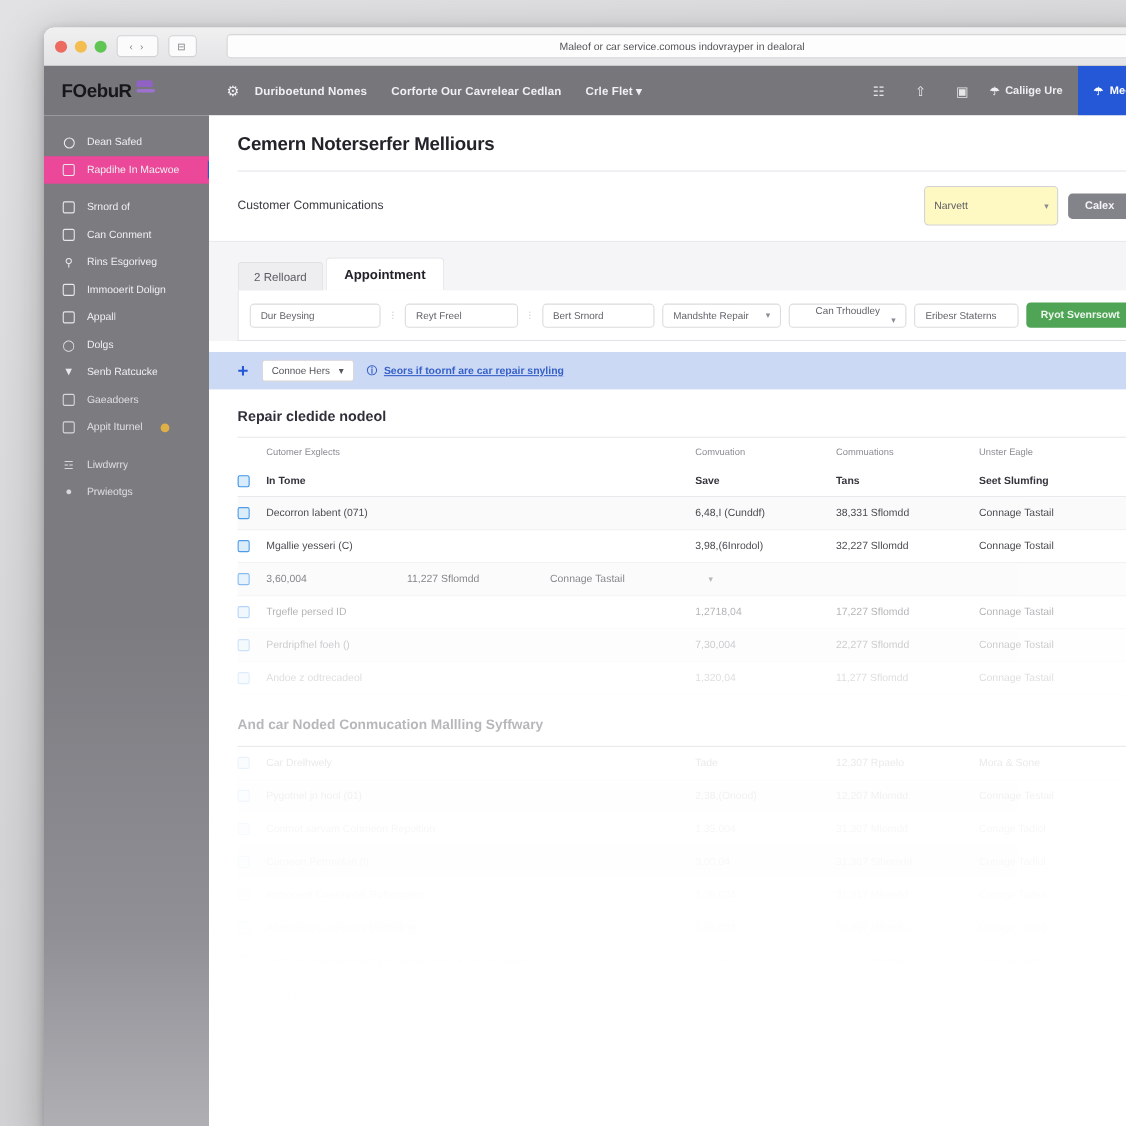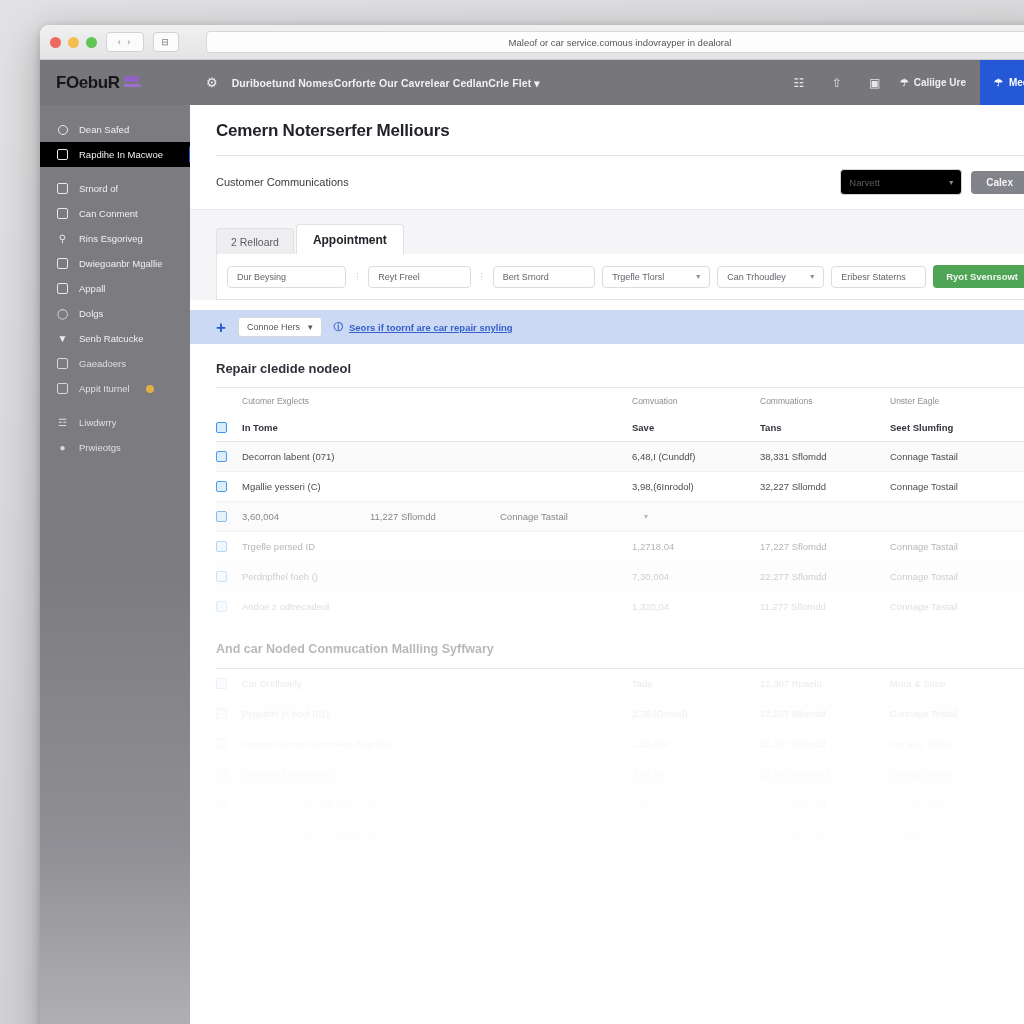--- a/index.html
+++ b/index.html
@@ -48,37 +48,37 @@
     font-size: 9.5px; color: #55555a;
     overflow: hidden; white-space: nowrap;
   }
 
   
   .topnav {
     height: 45px; background: #76767b;
     display: flex; align-items: center; padding: 0 0 0 16px;
     position: relative;
   }
-  .logo { display: flex; align-items: center; gap: 4px; width: 140px; }
+  .logo { display: flex; gap: 4px; width: 140px; }
   .logo-txt {
     font-size: 17px; font-weight: bold; color: #17171a; letter-spacing: -.4px;
   }
   .logo-mark {
     width: 17px; height: 13px; position: relative;
   }
   .logo-mark::before {
     content: ''; position: absolute; left: 0; top: 0; width: 15px; height: 6px;
     background: #8f62c4; border-radius: 3px 3px 0 0;
   }
   .logo-mark::after {
     content: ''; position: absolute; left: 0; top: 8px; width: 17px; height: 3px;
     background: #9b72cd; border-radius: 2px;
   }
   .nav-gear { margin: 0 14px 0 10px; color: #f2f2f4; font-size: 13px; }
-  .nav-links { display: flex; align-items: center; }
+  .nav-links { display: flex; align-items: center; gap: 22px; }
   .nav-link {
     font-size: 10.5px; color: #f1f1f3; font-weight: bold;
     white-space: nowrap; letter-spacing: .1px;
   }
   .nav-right {
     margin-left: auto; display: flex; align-items: center; height: 100%;
   }
   .nav-icon {
     width: 22px; height: 16px; margin: 0 8px; opacity: .92;
     display: flex; align-items: center; justify-content: center;
@@ -113,21 +113,21 @@
     width: 13px; height: 13px; flex-shrink: 0;
     display: flex; align-items: center; justify-content: center;
     font-size: 10px; color: #e9e9ec;
   }
   .side-ico .bx {
     width: 11px; height: 11px; border: 1.4px solid #e9e9ec; border-radius: 2px;
   }
   .side-ico .cir {
     width: 10px; height: 10px; border: 1.5px solid #e9e9ec; border-radius: 50%;
   }
-  .side-item.active { background: #000000; }
+  .side-item.active { background: #ec4899; }
   .side-item.active::after {
     content: ''; position: absolute; right: -7px; top: 4px;
     border-top: 8px solid transparent; border-bottom: 9px solid transparent;
     border-left: 8px solid #2558d6;
   }
   .side-label { white-space: nowrap; overflow: hidden; }
   .side-dot {
     width: 8px; height: 8px; border-radius: 50%; background: #f2b93c;
     margin-left: 6px; flex-shrink: 0;
   }
@@ -139,22 +139,22 @@
   .page-title {
     font-size: 17px; font-weight: bold; color: #23232a; letter-spacing: -.2px;
   }
   .head-rule { height: 1px; background: #e6e6e9; margin: 14px 0 0 0; }
   .sub-row {
     display: flex; align-items: center; padding: 13px 0 14px 0;
   }
   .sub-title { font-size: 11px; color: #3b3b42; font-weight: normal; }
   .sub-ctrls { margin-left: auto; display: flex; align-items: center; gap: 9px; }
   .select {
-    width: 122px; height: 26px; border: 1px solid #d3d3d7; border-radius: 4px;
-    background: #000000; display: flex; align-items: center; padding: 0 8px;
+    width: 122px; height: 36px; border: 1px solid #d3d3d7; border-radius: 4px;
+    background: #fef9c3; display: flex; align-items: center; padding: 0 8px;
     font-size: 9.5px; color: #5e5e66; justify-content: space-between;
   }
   .select .cv { margin-left: auto; font-size: 8px; color: #8c8c94; }
   .btn-gray {
     height: 23px; padding: 0 15px; background: #83838a; border-radius: 4px;
     color: #f4f4f6; font-size: 10px; font-weight: bold;
     display: flex; align-items: center;
   }
 
   
@@ -176,21 +176,21 @@
   }
   .fin {
     height: 22px; border: 1px solid #dcdce0; border-radius: 4px; background: #fff;
     display: flex; align-items: center; padding: 0 9px;
     font-size: 9px; color: #63636b; white-space: nowrap; overflow: hidden;
   }
   .fin.w1 { width: 126px; }
   .fin.w2 { width: 108px; }
   .fin.w3 { width: 108px; }
   .fin.w4 { width: 114px; }
-  .fin.w5 { width: 113px; }
+  .fin.w5 { width: 113px; flex-direction: column; }
   .fin.w6 { width: 100px; }
   .fsep { font-size: 8px; color: #b9b9c0; }
   .fin .cv { margin-left: auto; font-size: 8px; color: #8c8c94; }
   .btn-green {
     height: 23px; padding: 0 13px; background: #4fa455; border-radius: 4px;
     color: #eef7ef; font-size: 9.5px; font-weight: bold;
     display: flex; align-items: center; white-space: nowrap;
   }
 
   
@@ -335,21 +335,21 @@
           <span class="side-label">Can Conment</span>
         </div>
         <div class="side-item">
           <span class="side-ico">⚲</span>
           <span class="side-label">Rins Esgoriveg</span>
         </div>
         <div class="side-item">
           <span class="side-ico">
               <span class="bx"></span>
             </span>
-          <span class="side-label">Dwiegoanbr Mgallie</span>
+          <span class="side-label">Immooerit Dolign</span>
         </div>
         <div class="side-item">
           <span class="side-ico">
               <span class="bx"></span>
             </span>
           <span class="side-label">Appall</span>
         </div>
         <div class="side-item">
           <span class="side-ico">◯</span>
           <span class="side-label">Dolgs</span>
@@ -405,21 +405,21 @@
             <div class="tab">2 Relloard</div>
             <div class="tab active">Appointment</div>
           </div>
           <div class="filterbar">
             <div class="fin w1">Dur Beysing</div>
             <span class="fsep">⋮</span>
             <div class="fin w2">Reyt Freel</div>
             <span class="fsep">⋮</span>
             <div class="fin w3">Bert Srnord</div>
             <div class="fin w4">
-              <span>Trgefle Tlorsl</span>
+              <span>Mandshte Repair</span>
               <span class="cv">▾</span>
             </div>
             <div class="fin w5">
               <span>Can Trhoudley</span>
               <span class="cv">▾</span>
             </div>
             <div class="fin w6">Eribesr Staterns</div>
             <div class="btn-green">Ryot Svenrsowt</div>
           </div>
         </div>

